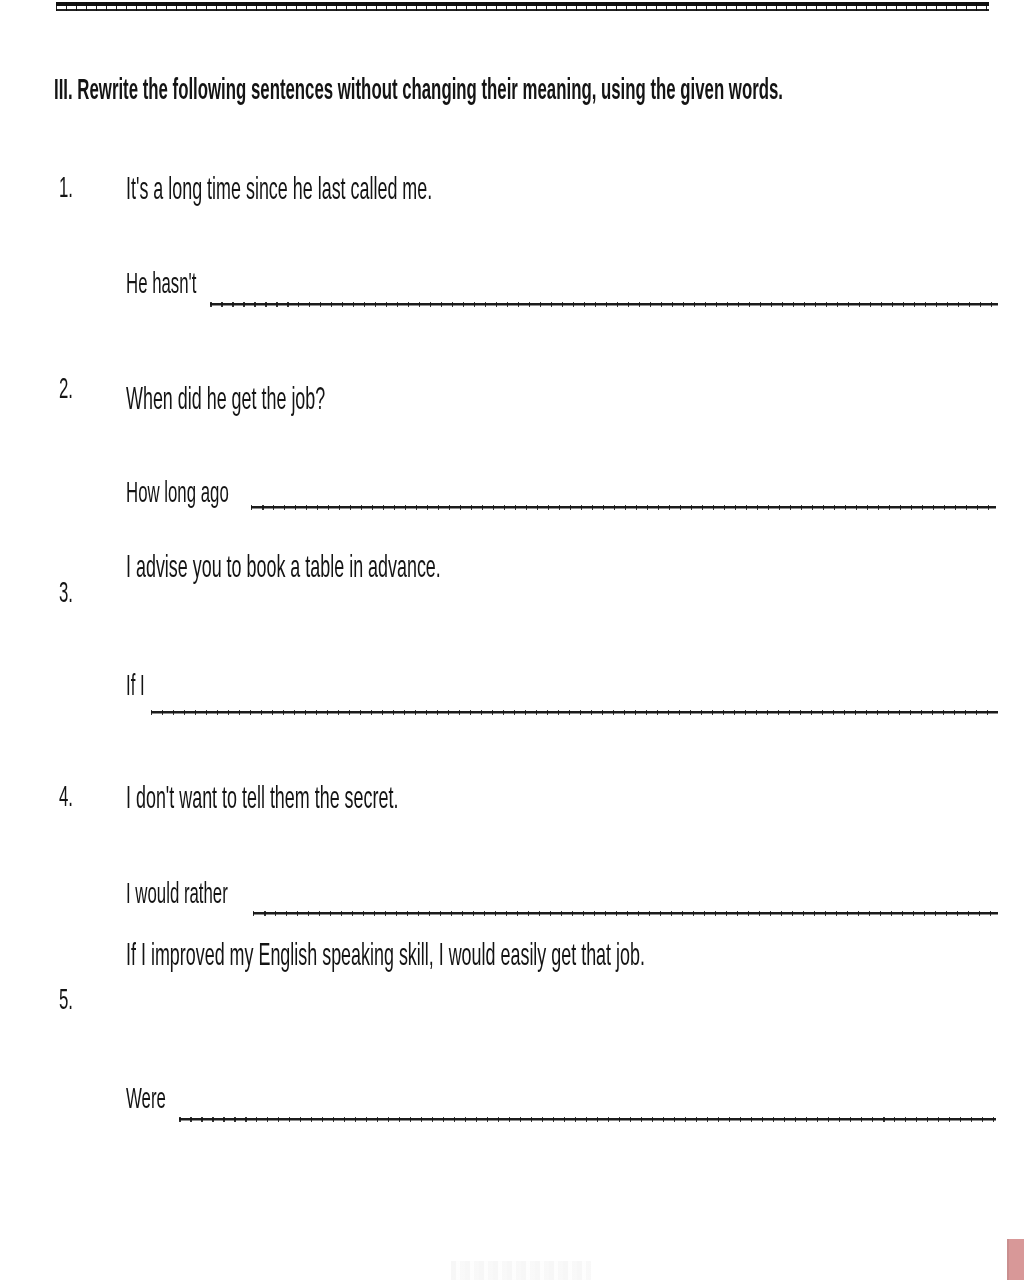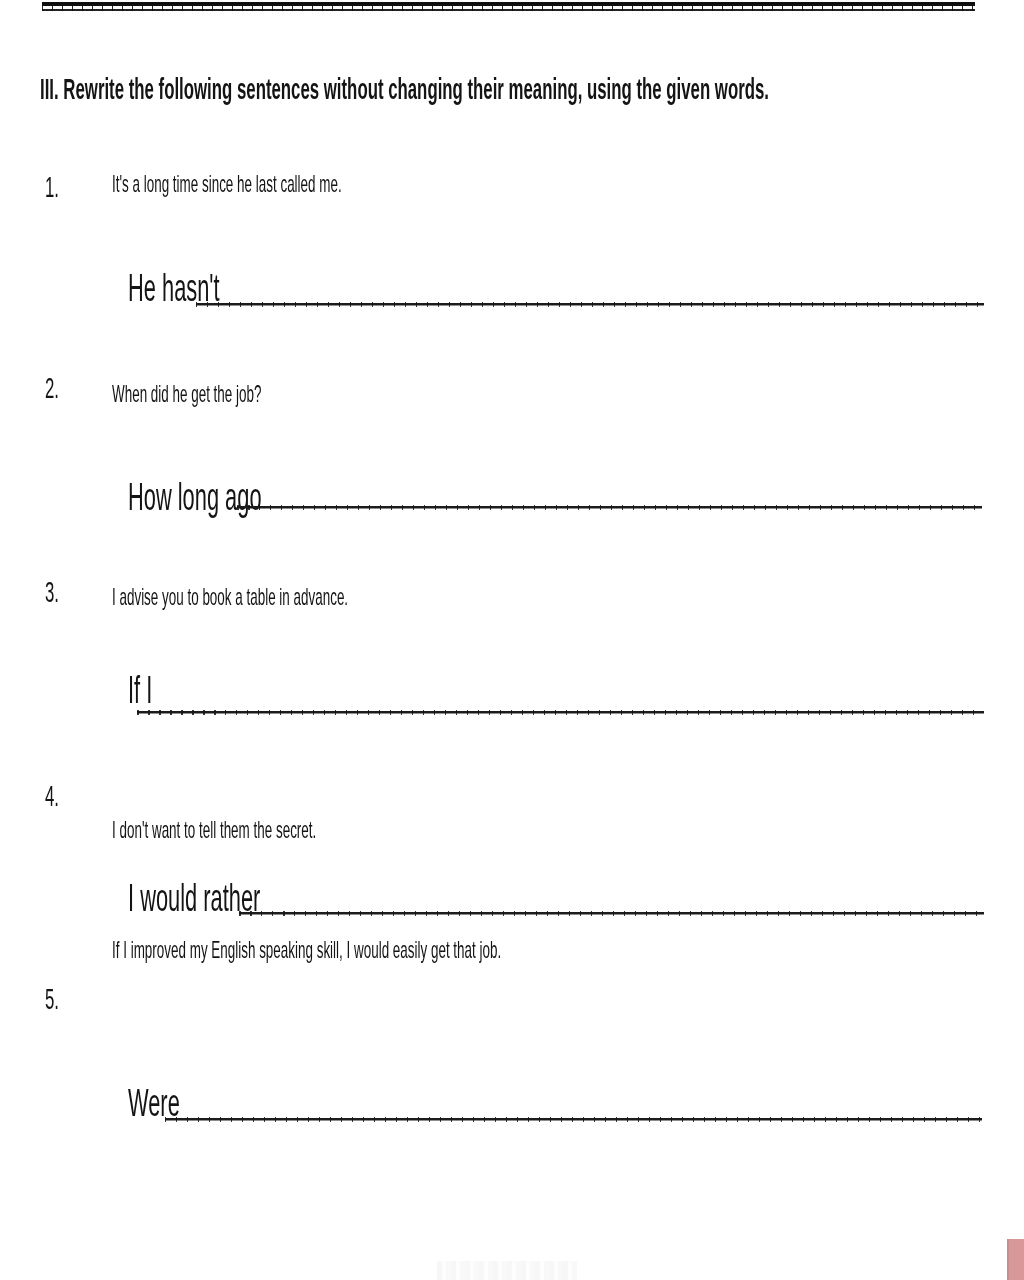--- a/index.html
+++ b/index.html
@@ -9,21 +9,21 @@
   }
   * { margin: 0; padding: 0; box-sizing: border-box; }
   html, body { width: 1024px; height: 1280px; }
   body {
     background: #ffffff;
     font-family: "Liberation Sans", "DejaVu Sans", sans-serif;
     color: var(--color-text);
     position: relative;
     overflow: hidden;
   }
-  .page { position: absolute; inset: 0; }
+  .page { position: absolute; inset: 0; margin-left: 14px; }
 
   
   .top-rule {
     position: absolute;
     left: 42px; top: 2px;
     width: 933px; height: 9px;
     background:
       repeating-linear-gradient(90deg, rgba(10,10,10,.9) 0 1px, transparent 1px 10px) 0 0 / 100% 100%,
       linear-gradient(#0f0f0f, #0f0f0f) 0 0 / 100% 4px no-repeat,
       linear-gradient(#222, #222) 0 100% / 100% 2px no-repeat;
@@ -45,26 +45,26 @@
   }
 
   .num {
     position: absolute;
     left: 45px;
     font-size: 30px;
   }
   .sentence {
     position: absolute;
     left: 112px;
-    font-size: 24px;
+    font-size: 32px;
   }
   .starter {
     position: absolute;
-    left: 128px;
-    font-size: 39px;
+    left: 112px;
+    font-size: 30px;
   }
 
   
   .blank-line {
     position: absolute;
     height: 5px;
     background:
       repeating-linear-gradient(90deg, rgba(20,20,20,.85) 0 1.5px, transparent 1.5px 11px) 0 0 / 100% 100%,
       linear-gradient(var(--color-line), var(--color-line)) 0 55% / 100% 2.5px no-repeat;
   }
@@ -105,28 +105,28 @@
 
   <div>
     <span class="num" style="top:371px"><span class="condensed">2.</span></span>
     <span class="sentence" style="top:380px"><span class="condensed">When did he get the job?</span></span>
     <span class="starter" style="top:475px"><span class="condensed">How long ago</span></span>
     <div class="blank-line" style="left:237px; top:505px; width:745px"></div>
   </div>
 
   <div>
     <span class="num" style="top:575px"><span class="condensed">3.</span></span>
-    <span class="sentence" style="top:583px"><span class="condensed">I advise you to book a table in advance.</span></span>
+    <span class="sentence" style="top:548px"><span class="condensed">I advise you to book a table in advance.</span></span>
     <span class="starter" style="top:668px"><span class="condensed">If I</span></span>
     <div class="blank-line" style="left:137px; top:710px; width:847px"></div>
   </div>
 
   <div>
     <span class="num" style="top:779px"><span class="condensed">4.</span></span>
-    <span class="sentence" style="top:816px"><span class="condensed">I don't want to tell them the secret.</span></span>
+    <span class="sentence" style="top:779px"><span class="condensed">I don't want to tell them the secret.</span></span>
     <span class="starter" style="top:876px"><span class="condensed">I would rather</span></span>
     <div class="blank-line" style="left:239px; top:911px; width:745px"></div>
   </div>
 
   <div>
     <span class="num" style="top:982px"><span class="condensed">5.</span></span>
     <span class="sentence" style="top:936px"><span class="condensed">If I improved my English speaking skill, I would easily get that job.</span></span>
     <span class="starter" style="top:1081px"><span class="condensed">Were</span></span>
     <div class="blank-line" style="left:165px; top:1117px; width:817px"></div>
   </div>

